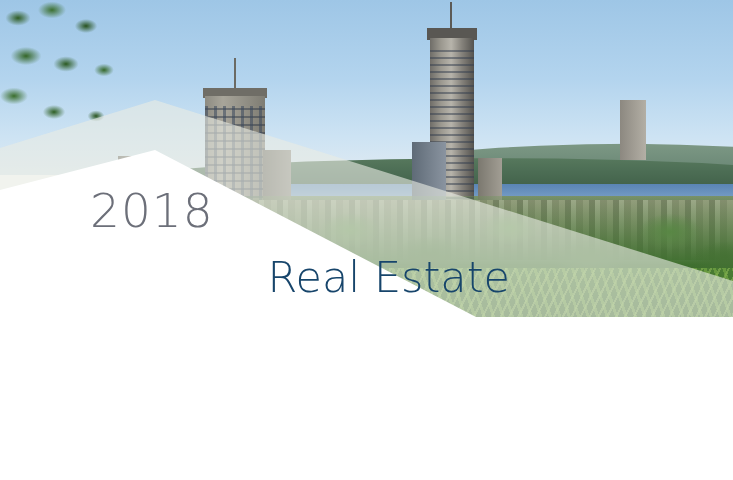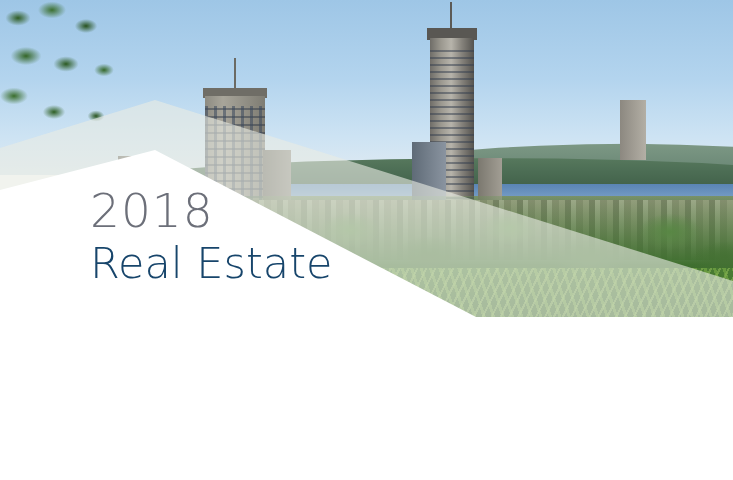--- a/index.html
+++ b/index.html
@@ -125,21 +125,21 @@
   
   #title-block { position:absolute; left:90px; top:185px; width:420px; }
   #year {
     font-size:47px; line-height:52px; font-weight:300; letter-spacing:1px;
     color:#6c6f79; font-family:"DejaVu Sans", sans-serif;
   }
   .headline {
     font-size:43px; line-height:48px; font-weight:300; letter-spacing:0px;
     color:#17456b; font-family:"DejaVu Sans", sans-serif; white-space:nowrap;
   }
-  #line1 { margin-top:2px; }
+  #line1 { margin-top:16px;text-align:right; }
   #line2 { margin-top:-3px; }
 
   
   #logo-row { position:absolute; left:0; top:317px; width:733px; height:163px; background:#fff; }
 </style>
 </head>
 <body>
 
 <div id="stage">
 

